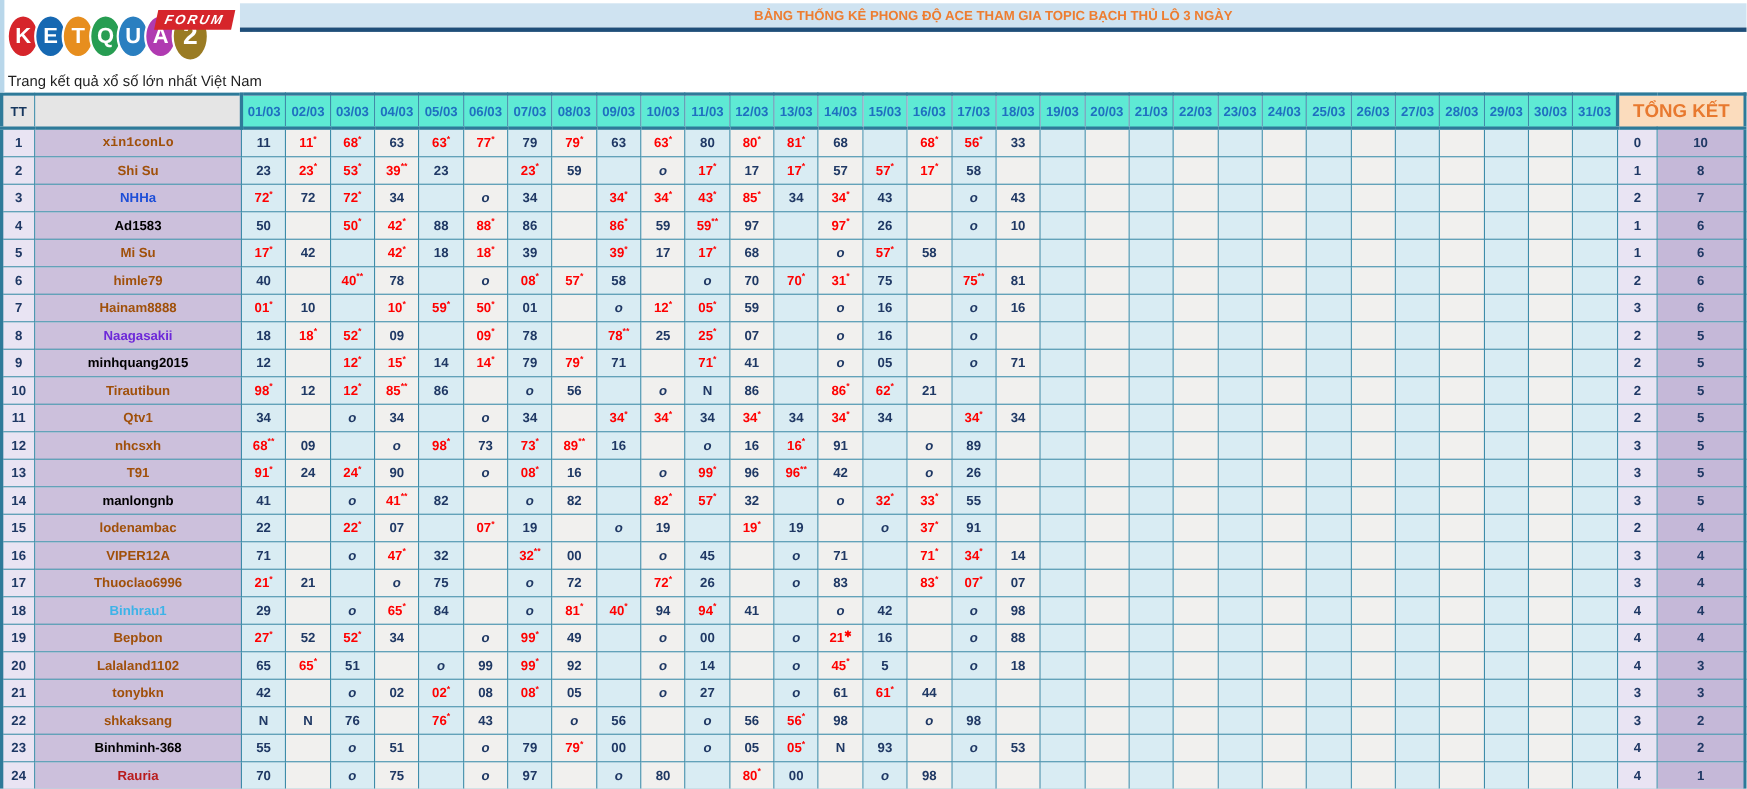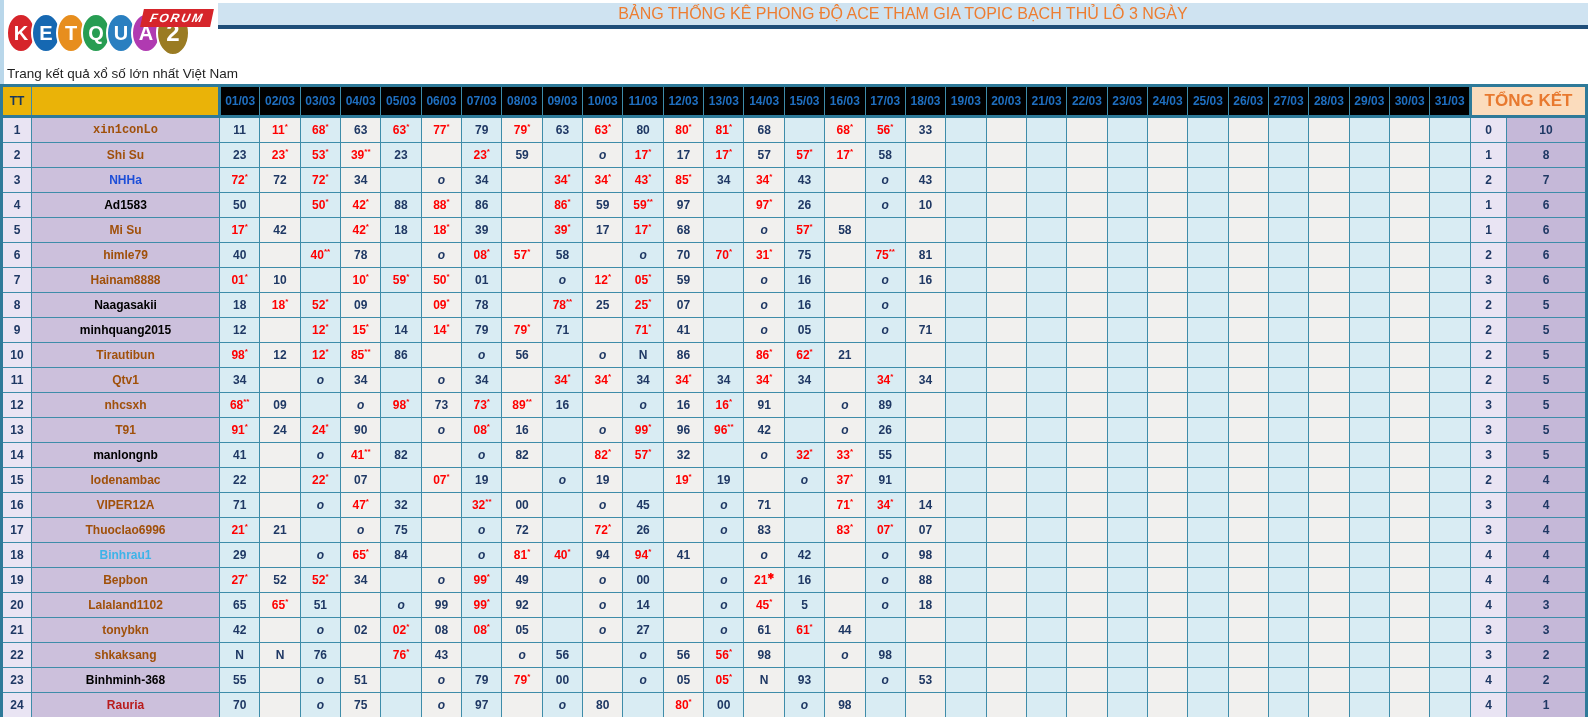--- a/index.html
+++ b/index.html
@@ -14,32 +14,32 @@
       border-radius:50%;color:#fff;font-weight:bold;font-size:20px;margin-right:-5px;
       border:2px solid #fff;flex:none;}
   .lt.big{width:30px;height:42px;font-size:24px;}
   .forum-badge{position:absolute;right:6px;top:9px;background:#d6252b;color:#fff;
       font-weight:bold;font-style:italic;font-size:12px;letter-spacing:2px;
       padding:2px 8px;transform:skewX(-12deg);}
   .tagline{position:absolute;left:3px;bottom:3px;font-size:13.5px;color:#1f1f1f;white-space:nowrap;}
 
   .banners{flex:1;display:flex;flex-direction:column;}
   .banner1{height:22px;margin-top:3px;background:#cfe3f1;display:flex;align-items:center;
-      justify-content:center;color:#ed7d31;font-weight:normal;font-size:16px;text-align:right;}
+      justify-content:center;color:#ed7d31;font-weight:bold;font-size:12px;text-align:right;}
   .navline{height:4px;background:#1f4e79;}
   .banner2{flex:1;background:#e1ddf0;display:flex;align-items:center;justify-content:center;
       color:#1f3864;font-weight:bold;font-size:27px;letter-spacing:.5px;}
 
   
   #grid{border-collapse:collapse;table-layout:fixed;width:1588px;border:3px solid #2e7a99;}
   #grid th,#grid td{border:1px solid #3e8ca9;padding:0;text-align:center;
       overflow:hidden;white-space:nowrap;}
-  #grid thead th{height:28px;background:#000000;color:#1f6fc0;font-size:12px;font-weight:bold;
+  #grid thead th{height:28px;background:#5eead4;color:#1f6fc0;font-size:12px;font-weight:bold;
       border-bottom:3px solid #2e7a99;}
-  #grid th.peach{background:#eab308;color:#17375e;}
+  #grid th.peach{background:#e5e5e5;color:#17375e;}
   #grid th.nameh{border-right:3px solid #2e7a99;}
   #grid th.tkh{background:#fbdcbd;color:#e8792f;font-size:17px;border-left:3px solid #2e7a99;}
   #grid td{height:24px;font-size:12px;font-weight:bold;color:#1f3864;}
   td.tt{background:#e9e4f3;color:#f20000;border-top-width:2px;border-bottom-width:2px;}
   td.name{background:#ccc0dc;font-size:12.5px;border-top-width:2px;border-bottom-width:2px;
       border-right:3px solid #2e7a99;}
   td.codd{background:#d9ecf3;}
   td.ceven{background:#f1f0ee;}
   td.tk1{background:#e9e4f3;color:#2e75b6;font-size:13px;border-left:3px solid #2e7a99;
       border-top-width:2px;border-bottom-width:2px;}
@@ -408,21 +408,21 @@
           <td class="codd"></td>
           <td class="ceven"></td>
           <td class="codd"></td>
           <td class="ceven"></td>
           <td class="codd"></td>
           <td class="tk1">3</td>
           <td class="tk2">6</td>
         </tr>
         <tr>
           <td class="tt">8</td>
-          <td class="name" style="color: #000000;">Naagasakii</td>
+          <td class="name" style="color: #6d28d9;">Naagasakii</td>
           <td class="codd"><span class="vp">18</span></td>
           <td class="ceven"><span class="vr">18<sup>*</sup></span></td>
           <td class="codd"><span class="vr">52<sup>*</sup></span></td>
           <td class="ceven"><span class="vp">09</span></td>
           <td class="codd"></td>
           <td class="ceven"><span class="vr">09<sup>*</sup></span></td>
           <td class="codd"><span class="vp">78</span></td>
           <td class="ceven"></td>
           <td class="codd"><span class="vr">78<sup>**</sup></span></td>
           <td class="ceven"><span class="vp">25</span></td>

